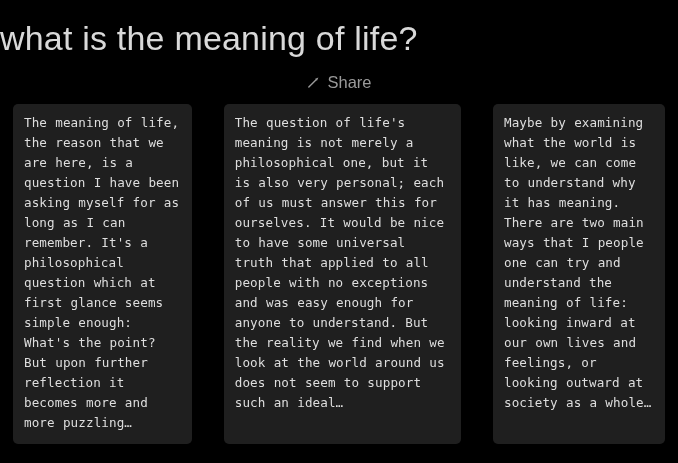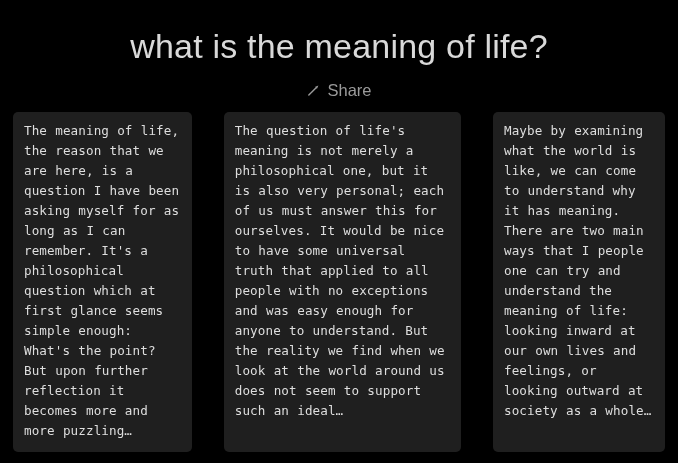--- a/index.html
+++ b/index.html
@@ -16,28 +16,28 @@
 
   .page {
     width: 678px;
     height: 463px;
     background: #000000;
     box-sizing: border-box;
     position: relative;
   }
 
   .prompt-title {
-    text-align: center;
+    text-align: left;
     color: #d9d9d9;
     font-size: 34px;
     font-weight: 400;
     line-height: 40px;
     letter-spacing: 0.2px;
     padding-top: 18px;
-    margin: 8px;
+    margin: 0;
     font-family: "Liberation Sans", sans-serif;
   }
 
   .actions {
     display: flex;
     justify-content: center;
     align-items: center;
     gap: 26px;
     margin-top: 12px;
     height: 24px;

